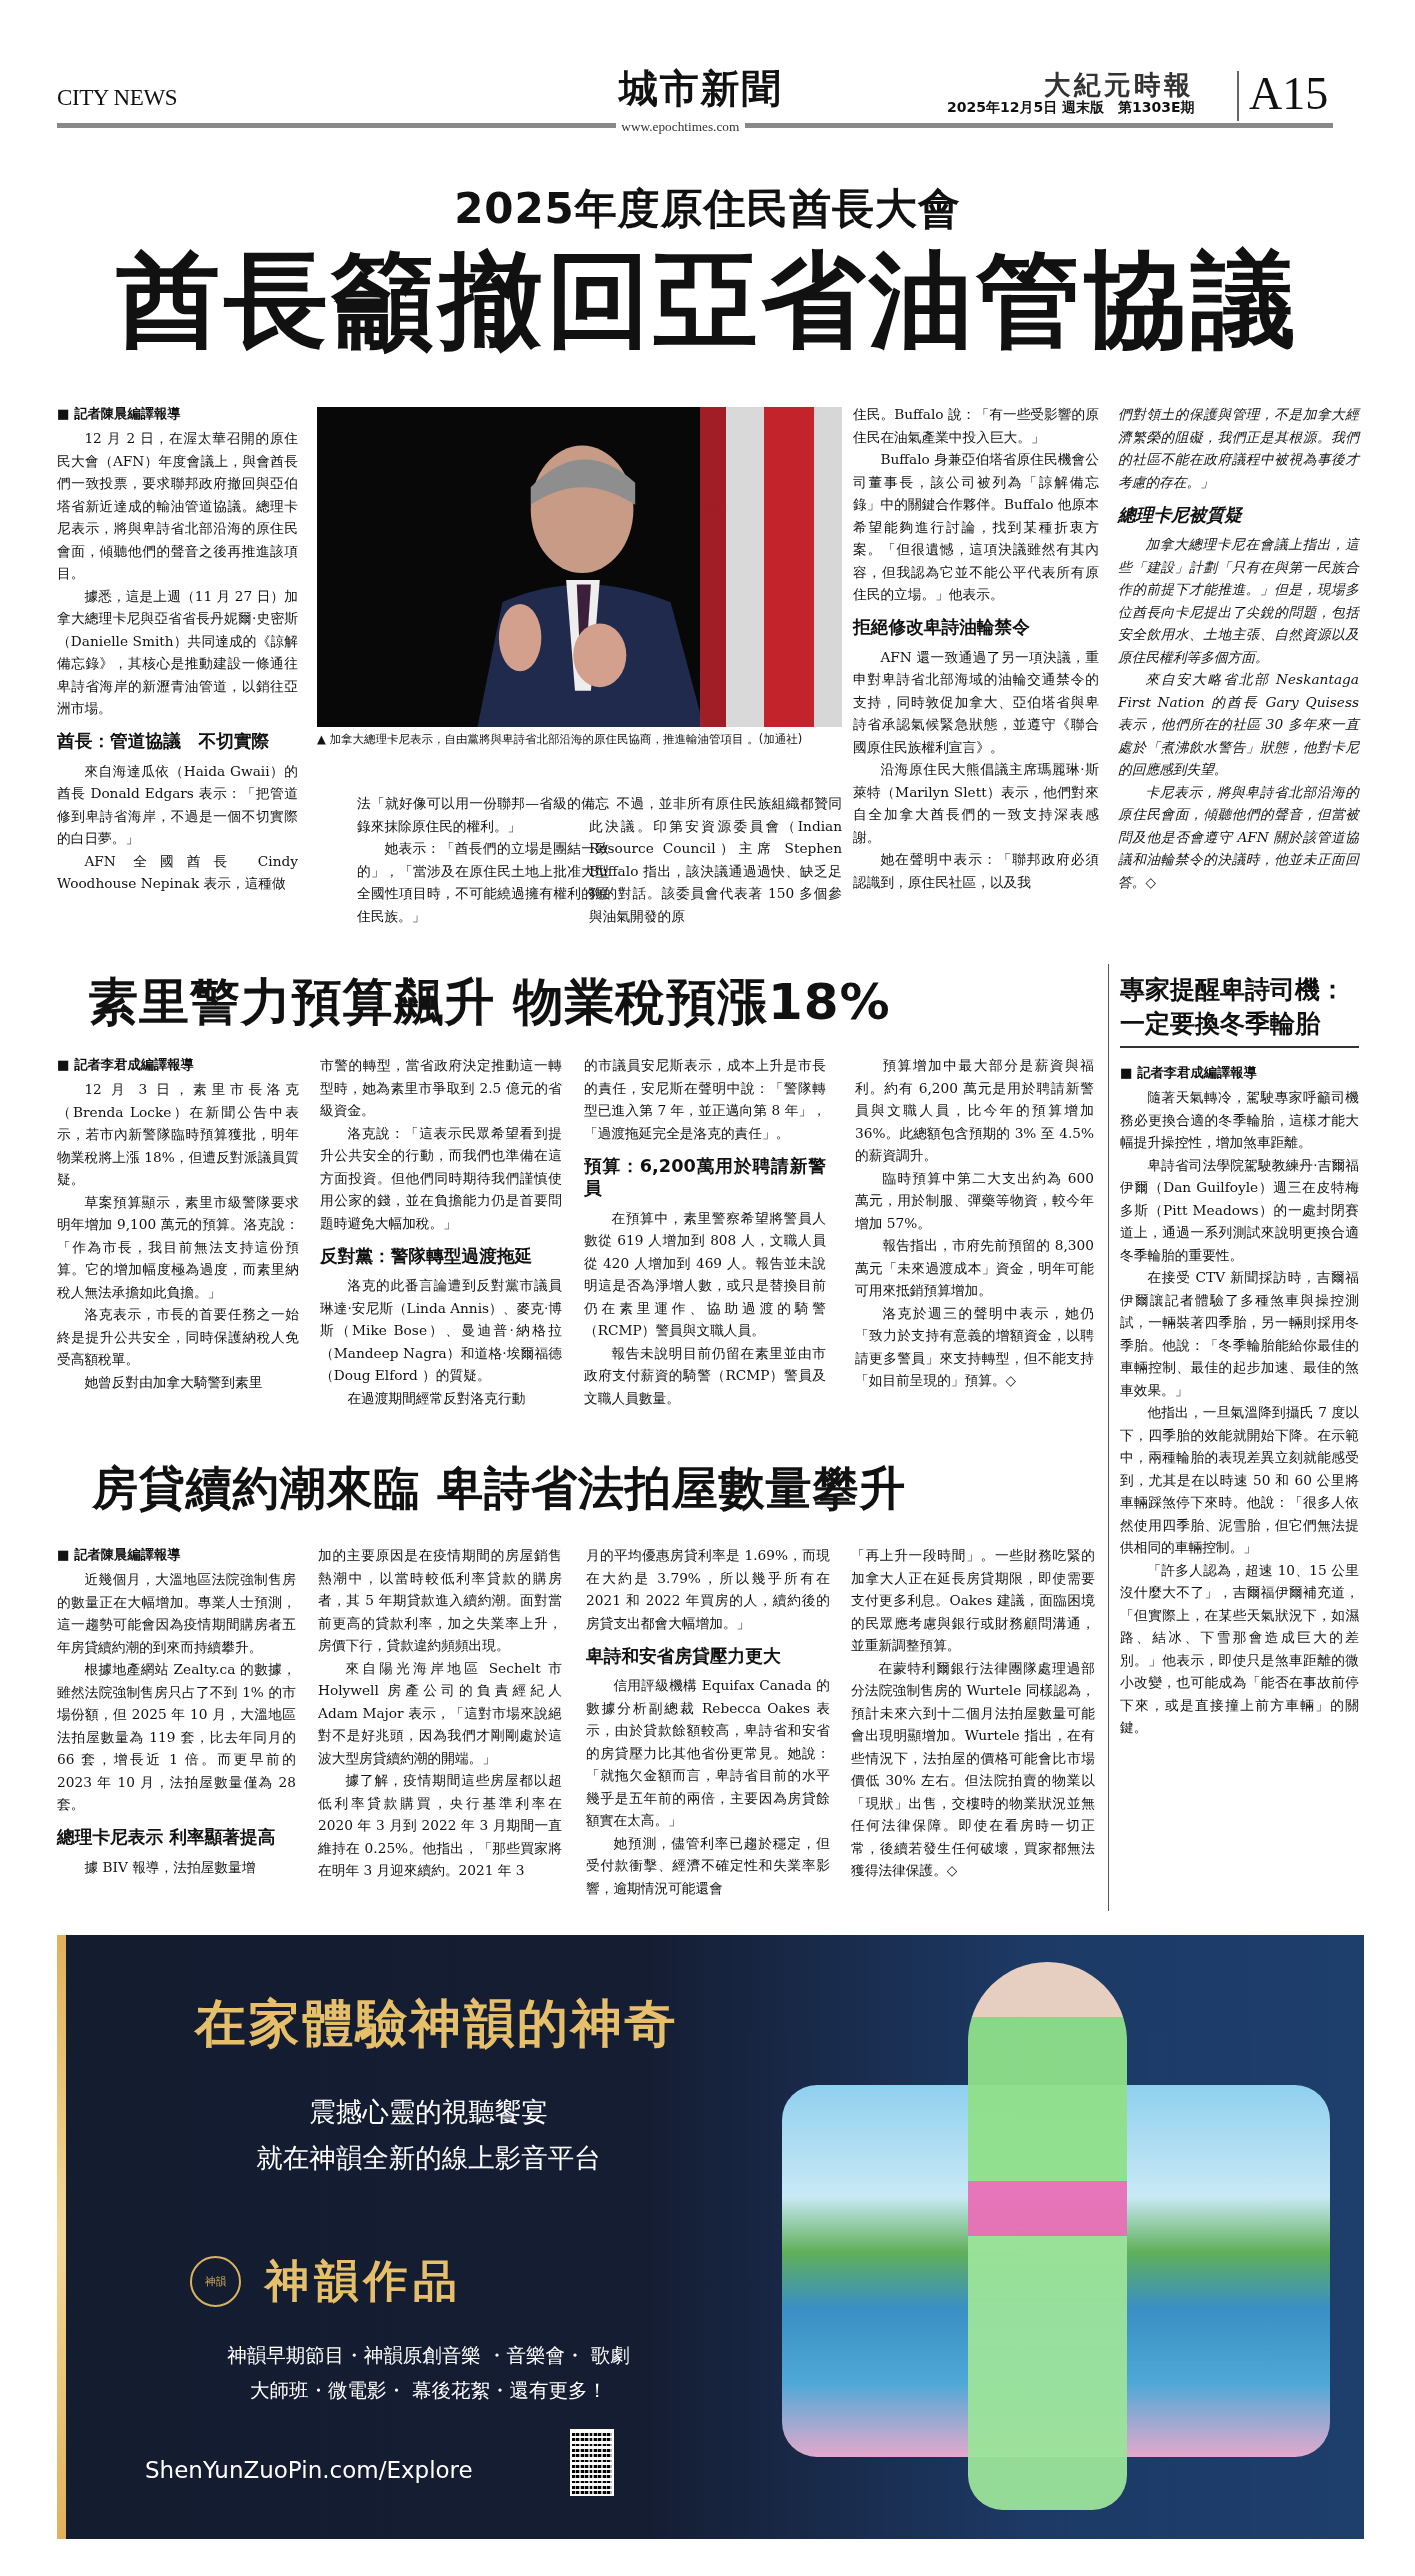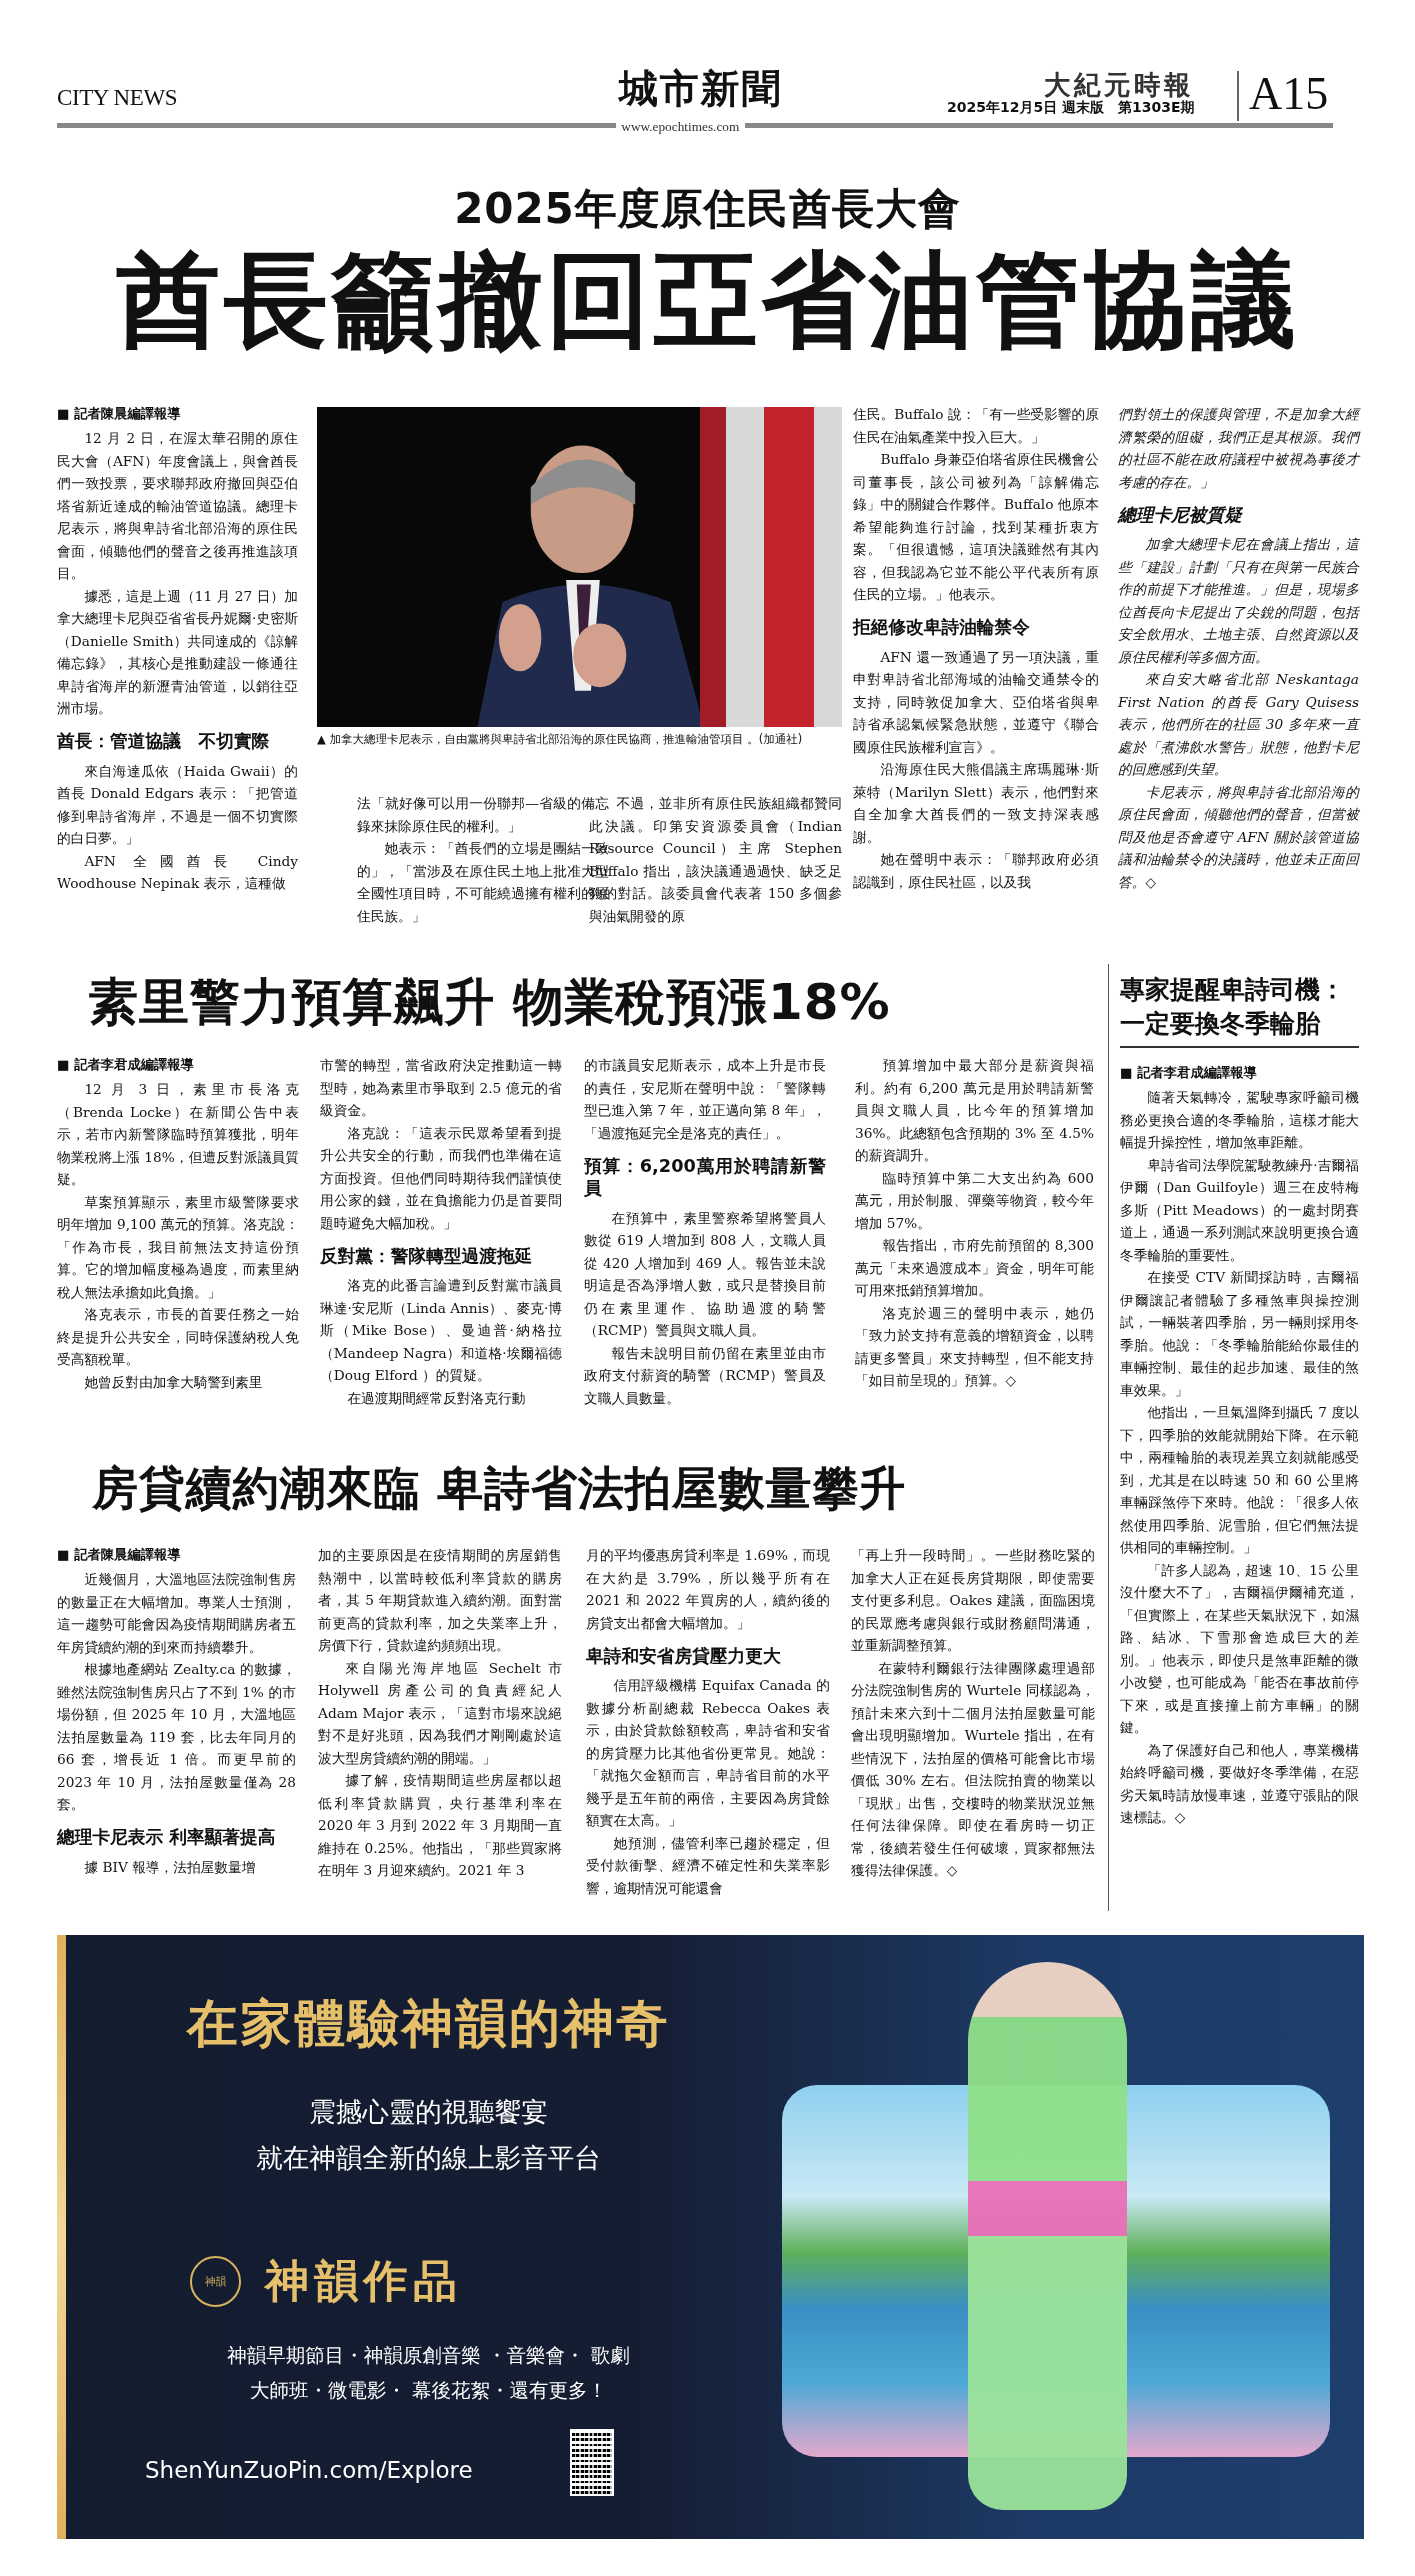--- a/index.html
+++ b/index.html
@@ -34,21 +34,21 @@
   .caption { left: 317px; top: 731px; width: 531px; font-family: "DejaVu Sans", sans-serif; font-size: 11.5px; line-height: 17.7px; }
 
   .vline { background: #555; width: 0.9px; }
 
   .h2 { font-family: "DejaVu Sans", sans-serif; font-weight: bold; font-size: 50px; letter-spacing: 0.9px; }
   .side-head { font-family: "DejaVu Sans", sans-serif; font-weight: bold; font-size: 25px; line-height: 34px; }
 
   
   .ad { left: 57px; top: 1935px; width: 1307px; height: 604px; background: linear-gradient(90deg, #141c30 0%, #151d33 45%, #1d3a66 75%, #1e3e6c 100%); overflow: hidden; }
   .ad-strip { position: absolute; left: 0; top: 0; width: 8.8px; height: 100%; background: linear-gradient(180deg, #e0b15c, #f3d79a, #e0b15c); }
-  .ad-title { position: absolute; left: 53px; top: 55px; width: 637px; text-align: center; font-family: "DejaVu Sans", sans-serif; font-weight: bold; font-size: 51px; color: #e5bf6a; letter-spacing: 2.7px; }
+  .ad-title { position: absolute; left: 61px; top: 55px; width: 637px; text-align: center; font-family: "DejaVu Sans", sans-serif; font-weight: bold; font-size: 51px; color: #e5bf6a; letter-spacing: 2.7px; }
   .ad-sub { position: absolute; left: 53px; width: 637px; text-align: center; font-family: "DejaVu Sans", sans-serif; font-size: 26.5px; color: #fff; }
   .ad-logo { position: absolute; left: 133px; top: 317px; display: flex; align-items: center; gap: 24px; }
   .ad-logo .seal { width: 51px; height: 51px; border-radius: 50%; border: 2.7px solid #d8b25e; color: #d8b25e; font-size: 10.6px; display:flex; align-items:center; justify-content:center; font-family: "DejaVu Sans", sans-serif; }
   .ad-logo .name { font-family: "DejaVu Sans", sans-serif; font-weight: bold; font-size: 44px; color: #e5bf6a; letter-spacing: 5.3px; }
   .ad-list { position: absolute; left: 53px; width: 637px; text-align: center; font-family: "DejaVu Sans", sans-serif; font-size: 19.5px; color: #fff; }
   .ad-url { position: absolute; left: 88px; top: 522px; font-family: "DejaVu Sans", sans-serif; font-size: 23px; color: #fff; }
   .qr { position: absolute; left: 513px; top: 494px; width: 44px; height: 67px; background:
         repeating-linear-gradient(0deg, #000 0 2.7px, #fff 2.7px 5.3px),
         #fff; border: 2.7px solid #fff; }
   .qr::after { content: ""; position: absolute; inset: 0; background: repeating-linear-gradient(90deg, transparent 0 2.7px, rgba(255,255,255,.7) 2.7px 4.4px); }
@@ -151,21 +151,20 @@
   <div>一定要換冬季輪胎</div>
 </div>
 <div class="abs" style="left:1120px; top:1046px; width:239px; height:1.8px; background:#333;"></div>
 <div class="col" style="left:1120px; top:1062px; width:239px;">
   <p class="byline">■ 記者李君成編譯報導</p>
   <p>隨著天氣轉冷，駕駛專家呼籲司機務必更換合適的冬季輪胎，這樣才能大幅提升操控性，增加煞車距離。</p>
   <p>卑詩省司法學院駕駛教練丹·吉爾福伊爾（Dan Guilfoyle）週三在皮特梅多斯（Pitt Meadows）的一處封閉賽道上，通過一系列測試來說明更換合適冬季輪胎的重要性。</p>
   <p>在接受 CTV 新聞採訪時，吉爾福伊爾讓記者體驗了多種煞車與操控測試，一輛裝著四季胎，另一輛則採用冬季胎。他說：「冬季輪胎能給你最佳的車輛控制、最佳的起步加速、最佳的煞車效果。」</p>
   <p>他指出，一旦氣溫降到攝氏 7 度以下，四季胎的效能就開始下降。在示範中，兩種輪胎的表現差異立刻就能感受到，尤其是在以時速 50 和 60 公里將車輛踩煞停下來時。他說：「很多人依然使用四季胎、泥雪胎，但它們無法提供相同的車輛控制。」</p>
   <p>「許多人認為，超速 10、15 公里沒什麼大不了」，吉爾福伊爾補充道，「但實際上，在某些天氣狀況下，如濕路、結冰、下雪那會造成巨大的差別。」他表示，即使只是煞車距離的微小改變，也可能成為「能否在事故前停下來，或是直接撞上前方車輛」的關鍵。</p>
-  <p>為了保護好自己和他人，專業機構始終呼籲司機，要做好冬季準備，在惡劣天氣時請放慢車速，並遵守張貼的限速標誌。◇</p>
 </div>
 
 <div class="abs h2" style="left:92px; top:1458px; font-size:46px;">房貸續約潮來臨 卑詩省法拍屋數量攀升</div>
 <div class="col" style="left:57px; top:1544px; width:239px;">
   <p class="byline">■ 記者陳晨編譯報導</p>
   <p>近幾個月，大溫地區法院強制售房的數量正在大幅增加。專業人士預測，這一趨勢可能會因為疫情期間購房者五年房貸續約潮的到來而持續攀升。</p>
   <p>根據地產網站 Zealty.ca 的數據，雖然法院強制售房只占了不到 1% 的市場份額，但 2025 年 10 月，大溫地區法拍屋數量為 119 套，比去年同月的 66 套，增長近 1 倍。而更早前的 2023 年 10 月，法拍屋數量僅為 28 套。</p>
   <p class="subhead">總理卡尼表示 利率顯著提高</p>
   <p>據 BIV 報導，法拍屋數量增</p>
 </div>

